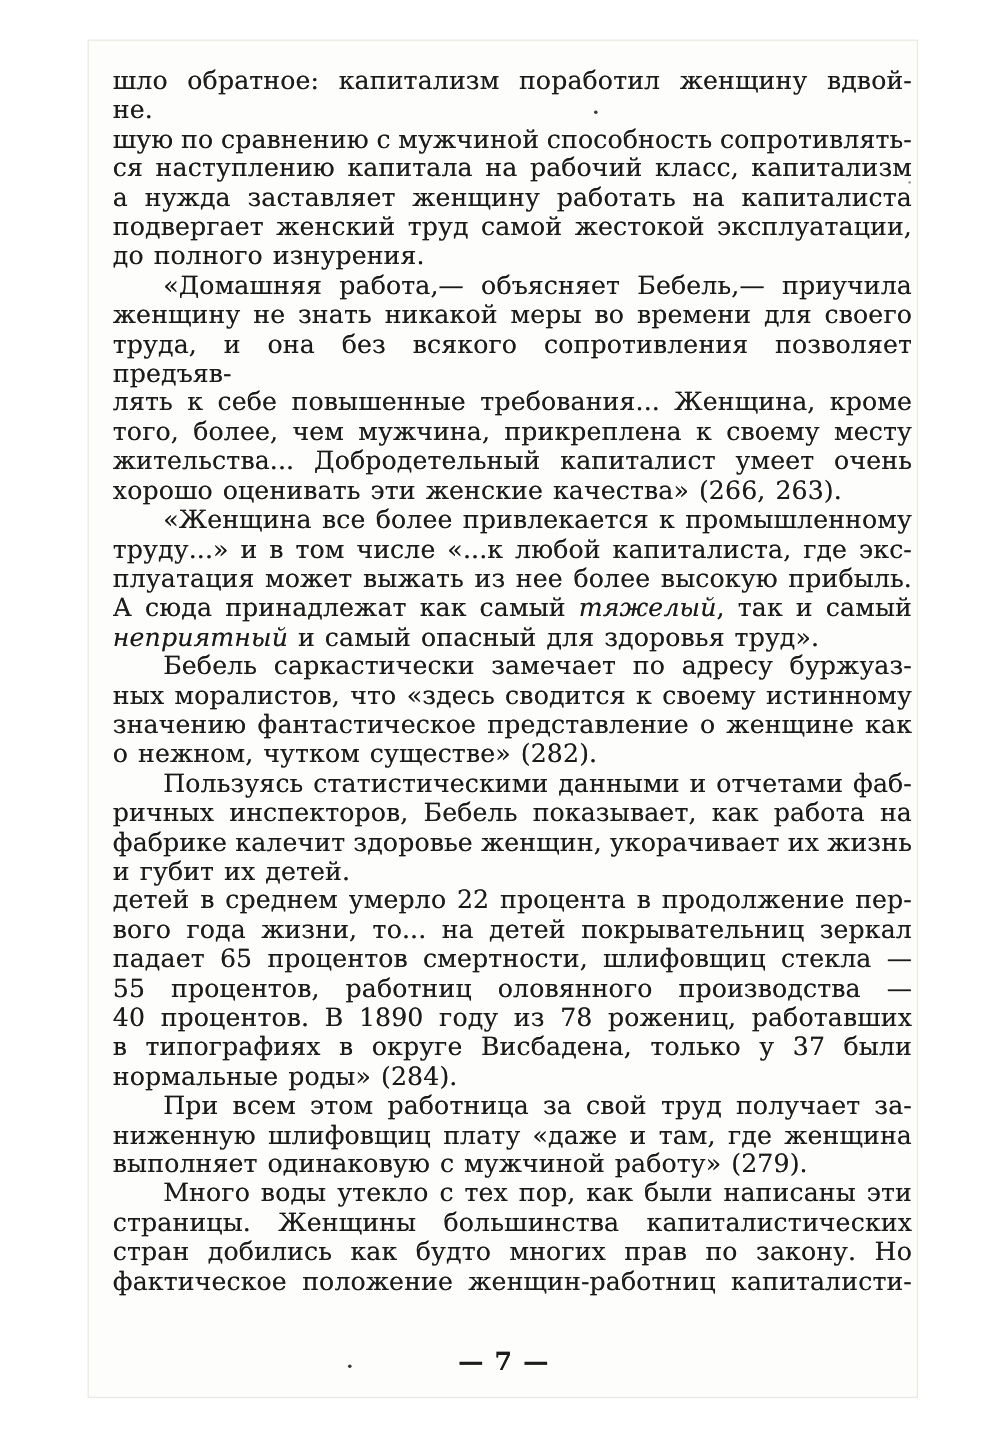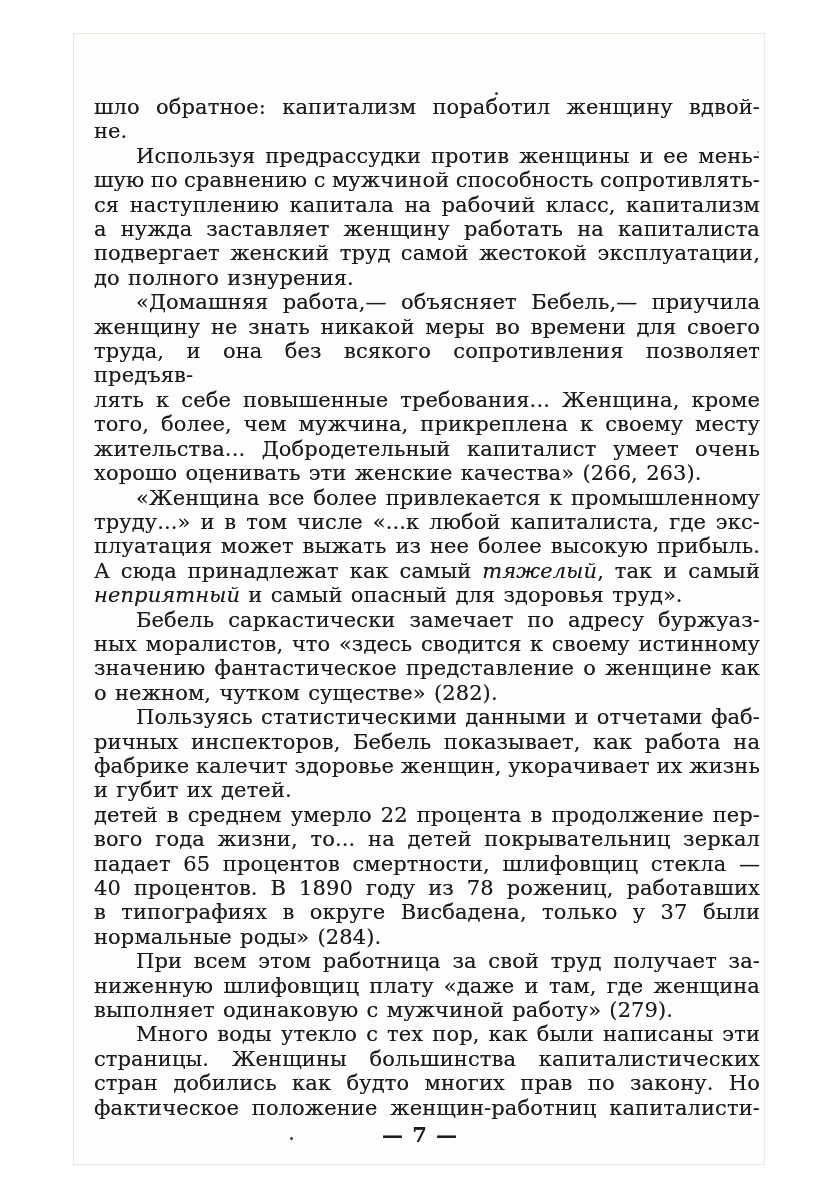--- a/index.html
+++ b/index.html
@@ -31,21 +31,20 @@
   }
   .text-block {
     position: absolute;
     left: 94px;
     top: 55px;
     width: 666px;
     font-size: 21px;
     line-height: 24.4px;
     text-shadow: 0 0 0.5px rgba(0,0,0,0.55);
     letter-spacing: 0.1px;
-    margin-top: 40px;
   }
   .paragraph { margin: 0; }
   .line {
     text-align: justify;
     text-align-last: justify;
     -moz-text-align-last: justify;
     word-spacing: -1.5px;
     white-space: normal;
   }
   .line.indent { padding-left: 42px; }
@@ -80,21 +79,20 @@
 
 <div class="page">
   <div class="scan-edge"></div>
 
   <div class="text-block">
       <div class="paragraph">
         <div class="line">шло обратное: капитализм поработил женщину вдвой-</div>
         <div class="line end">не.</div>
       </div>
       <div class="paragraph">
-        <div class="line indent">Используя предрассудки против женщины и ее мень-</div>
         <div class="line">шую по сравнению с мужчиной способность сопротивлять-</div>
         <div class="line">ся наступлению капитала на рабочий класс, капитализм</div>
         <div class="line">а нужда заставляет женщину работать на капиталиста</div>
         <div class="line">подвергает женский труд самой жестокой эксплуатации,</div>
         <div class="line end">до полного изнурения.</div>
       </div>
       <div class="paragraph">
         <div class="line indent">«Домашняя работа,— объясняет Бебель,— приучила</div>
         <div class="line">женщину не знать никакой меры во времени для своего</div>
         <div class="line">труда, и она без всякого сопротивления позволяет предъяв-</div>
@@ -119,20 +117,21 @@
       <div class="paragraph">
         <div class="line indent">Пользуясь статистическими данными и отчетами фаб-</div>
         <div class="line">ричных инспекторов, Бебель показывает, как работа на</div>
         <div class="line">фабрике калечит здоровье женщин, укорачивает их жизнь</div>
         <div class="line end">и губит их детей.</div>
       </div>
       <div class="paragraph">
         <div class="line">детей в среднем умерло 22 процента в продолжение пер-</div>
         <div class="line">вого года жизни, то... на детей покрывательниц зеркал</div>
         <div class="line">падает 65 процентов смертности, шлифовщиц стекла —</div>
+        <div class="line">55 процентов, работниц оловянного производства —</div>
         <div class="line">40 процентов. В 1890 году из 78 рожениц, работавших</div>
         <div class="line">в типографиях в округе Висбадена, только у 37 были</div>
         <div class="line end">нормальные роды» (284).</div>
       </div>
       <div class="paragraph">
         <div class="line indent">При всем этом работница за свой труд получает за-</div>
         <div class="line">ниженную шлифовщиц плату «даже и там, где женщина</div>
         <div class="line end">выполняет одинаковую с мужчиной работу» (279).</div>
       </div>
       <div class="paragraph">

